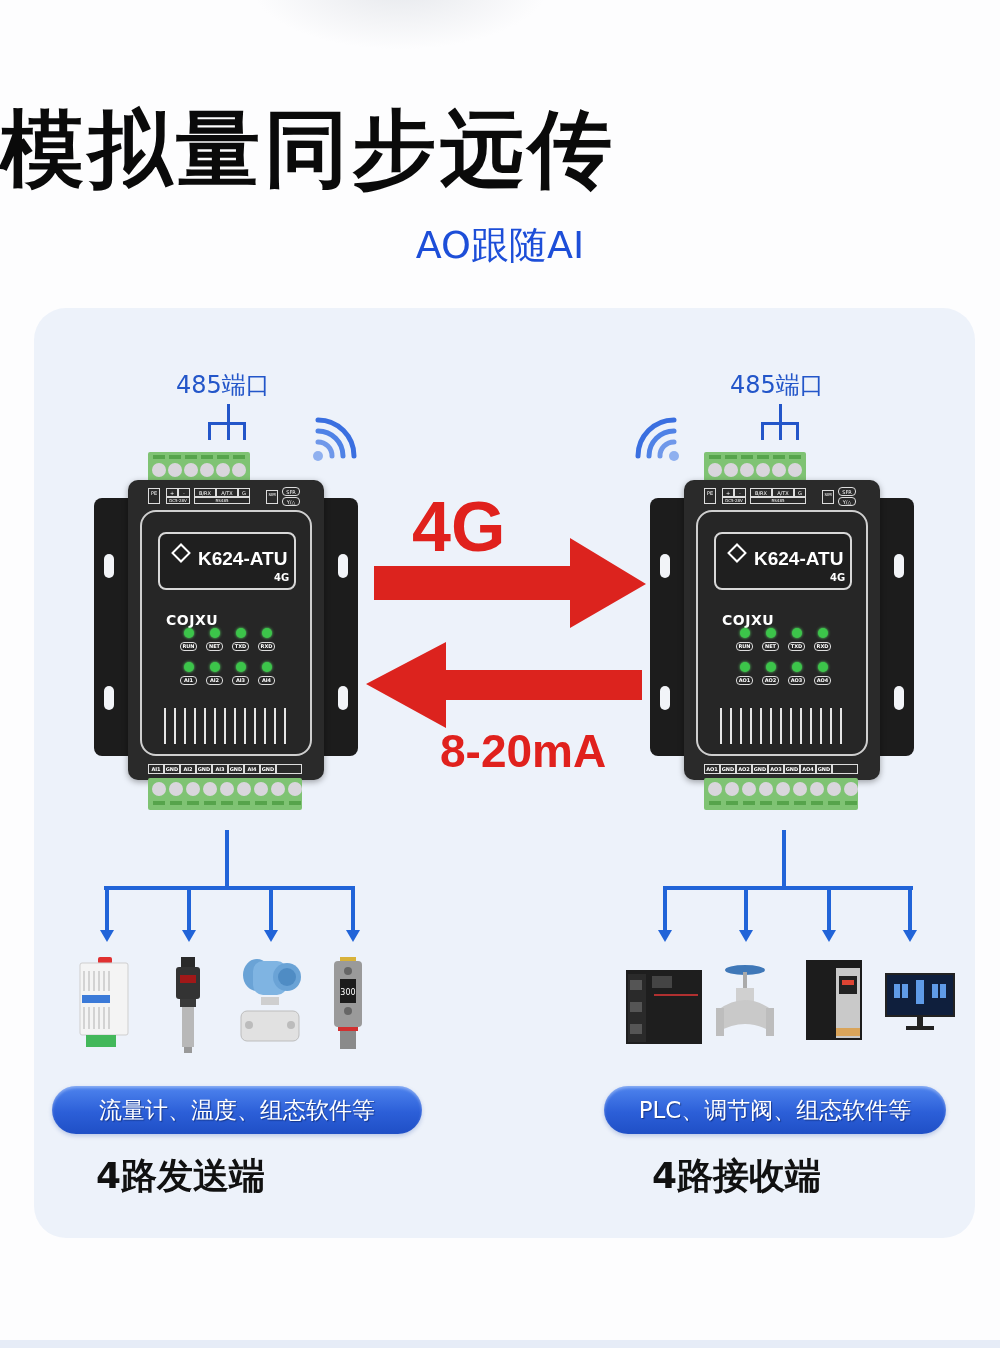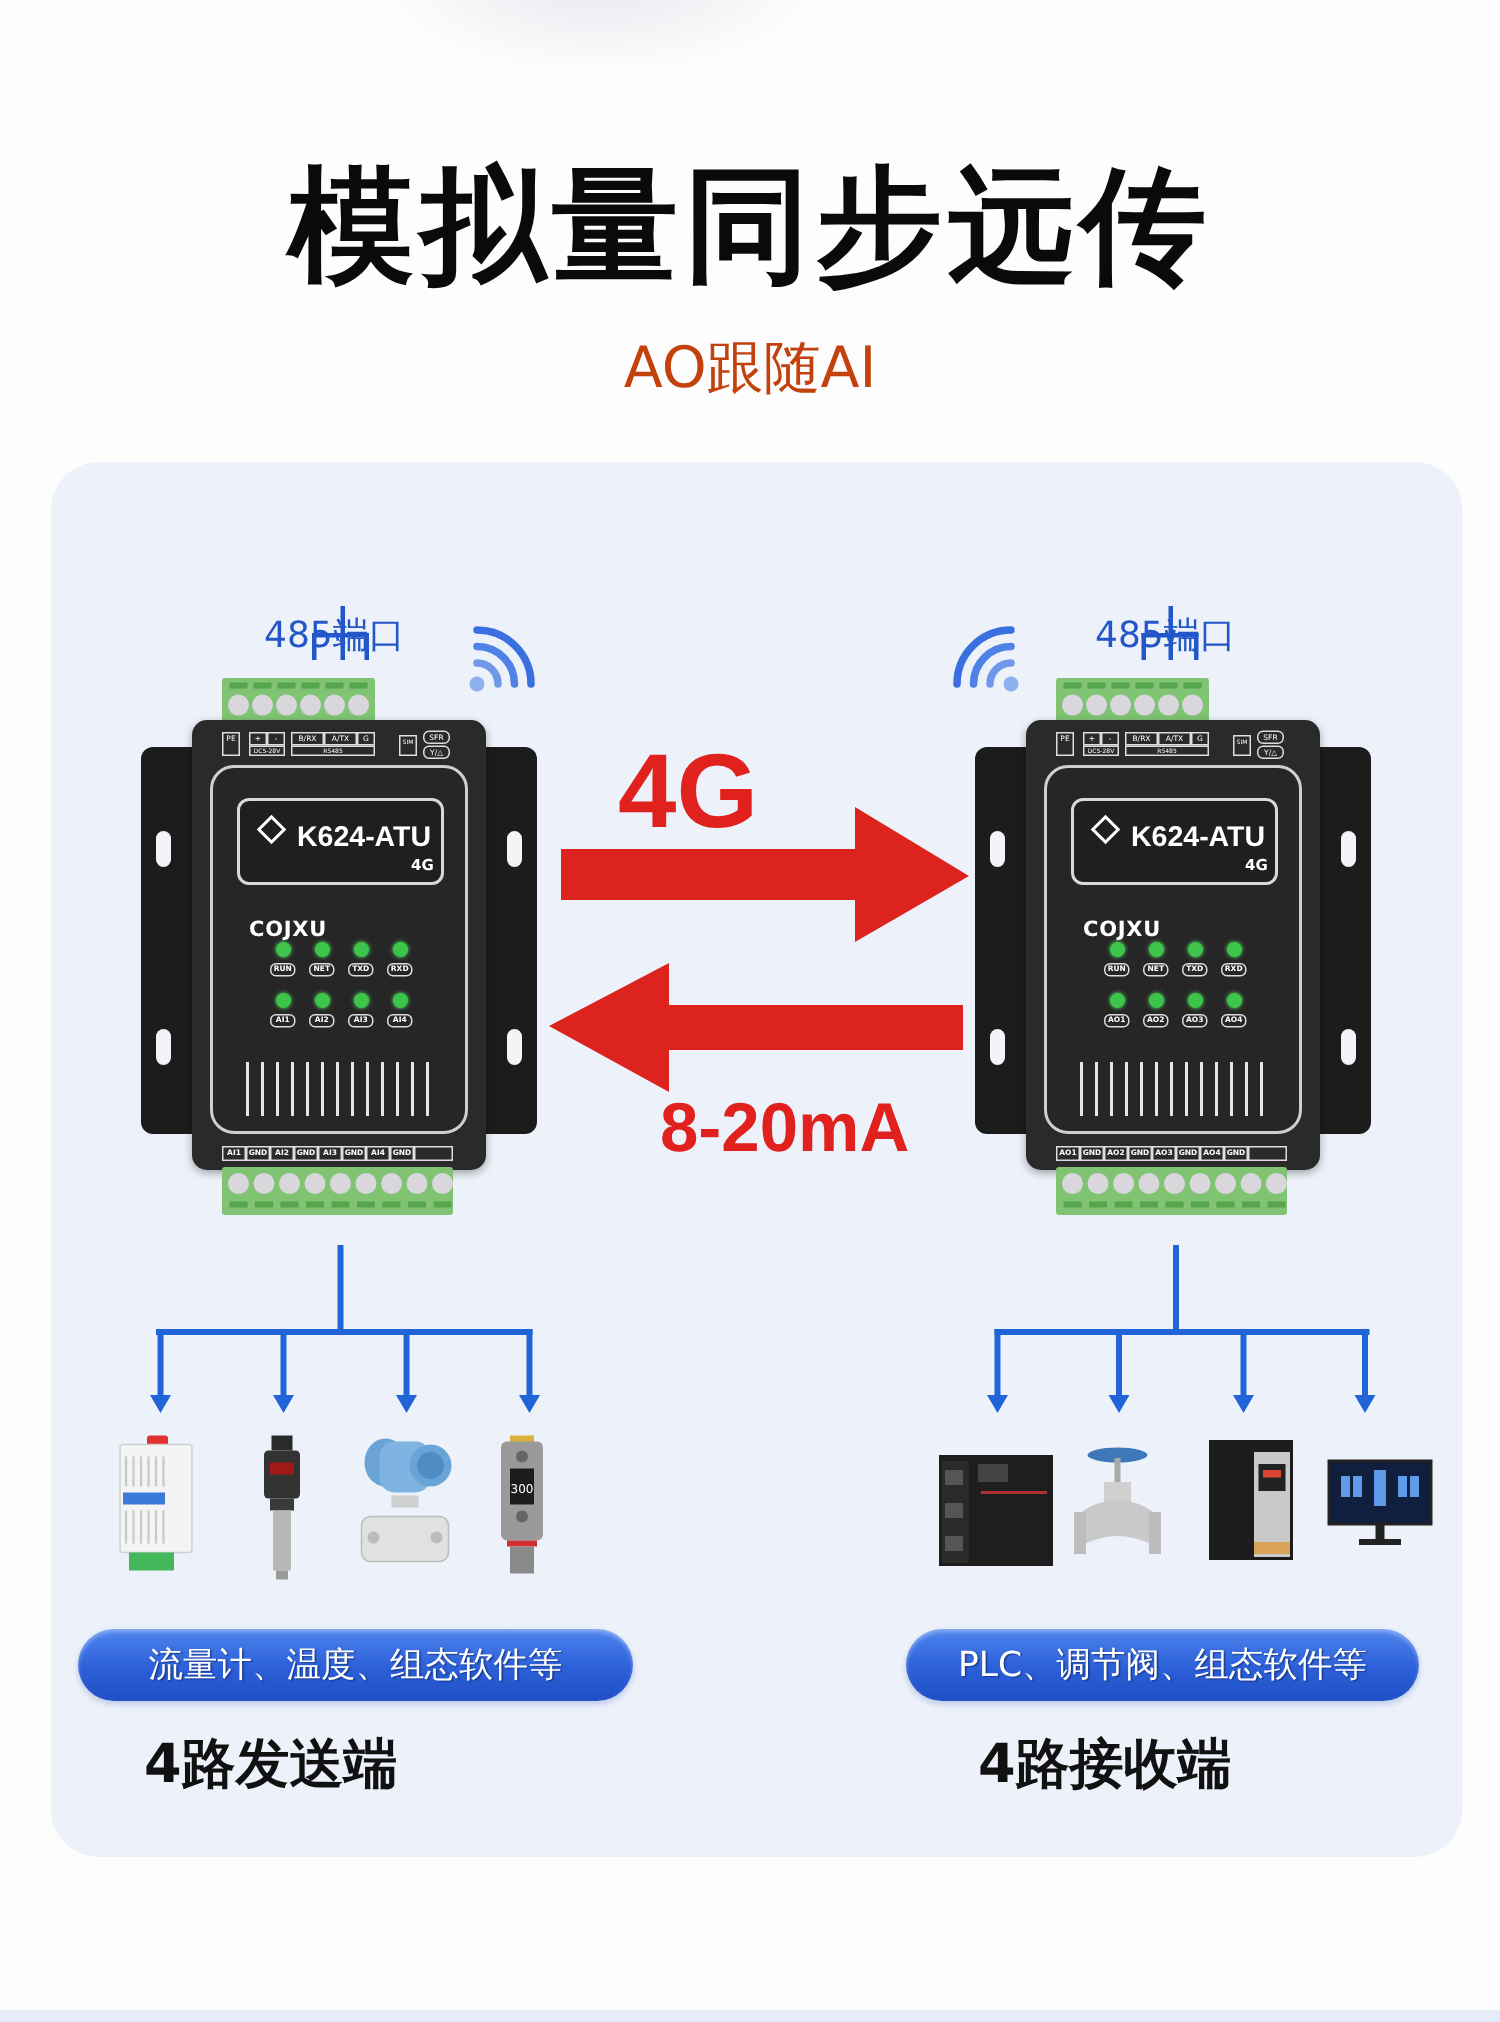--- a/index.html
+++ b/index.html
@@ -2,29 +2,29 @@
 <html><head>
 <meta charset="utf-8">
 <style>
   * { box-sizing: border-box; margin: 0; padding: 0; }
   html, body { width: 1000px; height: 1348px; background: #fdfdfe; overflow: hidden; }
   body { position: relative; font-family: "DejaVu Sans", "Liberation Sans", sans-serif; }
 
   .top-glow { position: absolute; left: 250px; top: -80px; width: 300px; height: 130px; border-radius: 50%;
     background: radial-gradient(ellipse at center, #e6e8ec 0%, rgba(240,242,246,0) 70%); }
 
-  .title { position: absolute; left: 0; top: 100px; width: 1000px; text-align: center;
-    font-size: 84px; font-weight: 900; color: #0a0a0a; letter-spacing: 4px; line-height: 100px; }
+  .title { position: absolute; left: 0; top: 100px; width: 1000px; text-align: left;
+    font-size: 84px; font-weight: 900; color: #0a0a0a; letter-spacing: 4px; line-height: 100px; font-family: Liberation Serif, serif; }
   .subtitle { position: absolute; left: 0; top: 220px; width: 1000px; text-align: center;
-    font-size: 38px; color: #c2410c; line-height: 50px; }
+    font-size: 38px; color: #1d4ed8; line-height: 50px; }
 
   .panel { position: absolute; left: 34px; top: 308px; width: 941px; height: 930px;
     background: #edf2fa; border-radius: 32px; }
 
-  .port-label { position: absolute; font-size: 24px; color: #2356c9; line-height: 30px; margin-top: 38px; }
+  .port-label { position: absolute; font-size: 24px; color: #2356c9; line-height: 30px; }
   .bracket { position: absolute; border: 3px solid #2356c9; border-bottom: none; }
   .bracket-stem { position: absolute; width: 3px; background: #2356c9; }
 
   .terminal { position: absolute; background: #7fc373; border-radius: 2px; }
   .terminal .pin { position: absolute; width: 14px; height: 14px; border-radius: 50%; background: #d9d6dc; }
   .terminal .slot { position: absolute; width: 12px; height: 4px; background: #56a44b; }
 
   .device { position: absolute; }
   .ear { position: absolute; background: #1c1c1c; border-radius: 8px; }
   .ear .hole { position: absolute; width: 10px; height: 24px; border-radius: 5px; background: #f2f4f8; }

